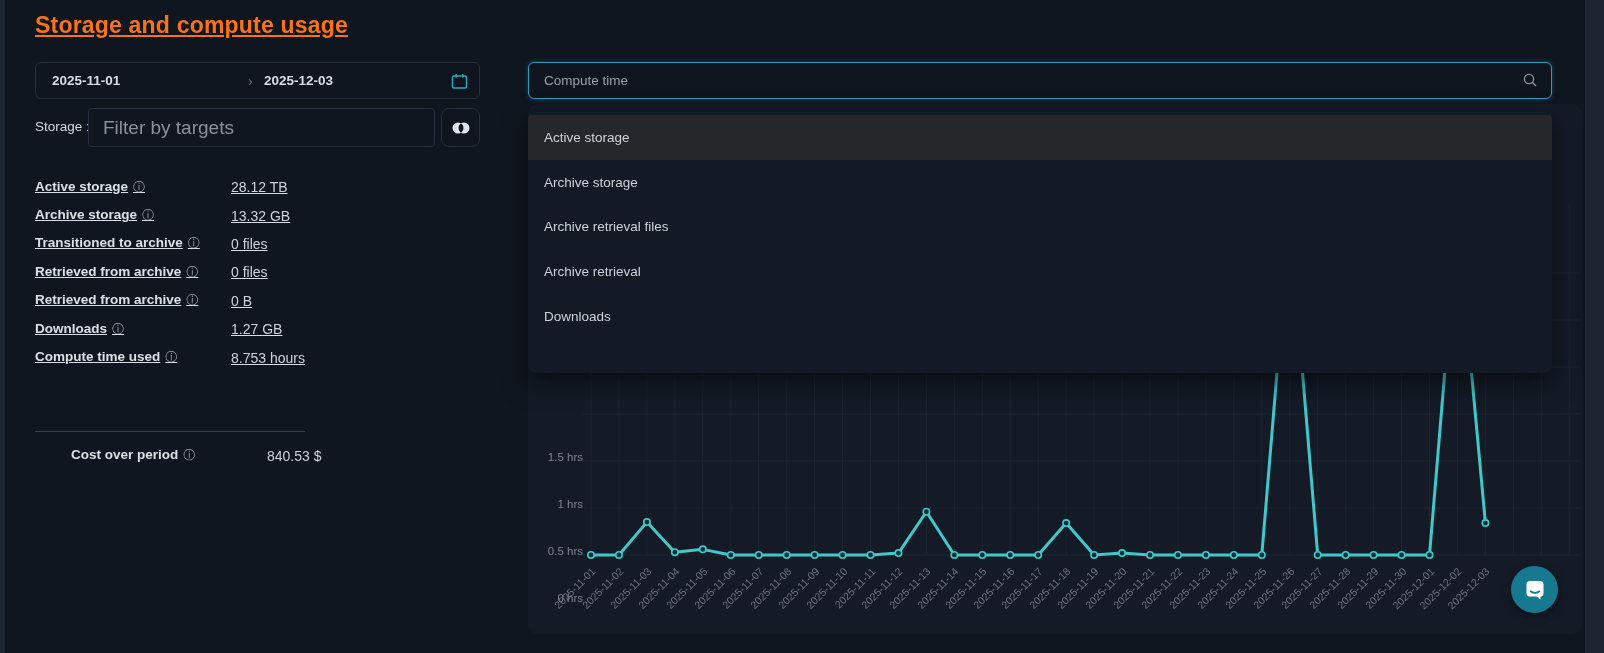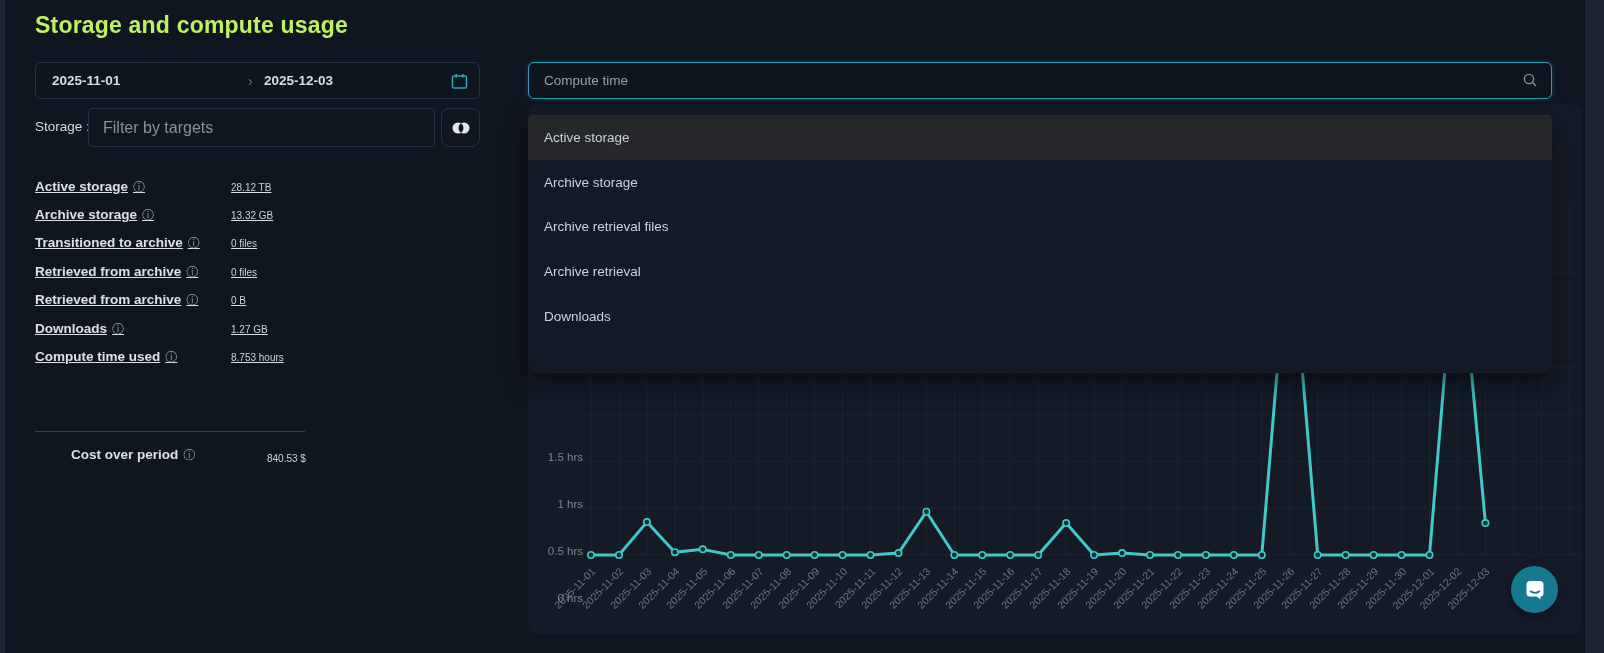--- a/index.html
+++ b/index.html
@@ -5,45 +5,45 @@
   html,body{margin:0;padding:0;background:#0b1118;}
   .screen{
     position:relative;width:1604px;height:653px;overflow:hidden;
     background:#10161f;
     font-family:"Liberation Sans", sans-serif;
     color:#d9dee4;
   }
   .edge-left{position:absolute;left:0;top:0;width:5px;height:653px;background:#28313f;opacity:.55;}
   .edge-right{position:absolute;left:1585px;top:0;width:19px;height:653px;background:#1d2532;}
 
-  .page-title{position:absolute;left:35px;top:12px;font-size:23px;font-weight:600;color:#bef264;letter-spacing:.2px;}
+  .page-title{position:absolute;left:35px;top:12px;font-size:23px;font-weight:600;color:#f97316;letter-spacing:.2px;text-decoration:underline;}
 
   
   .date-range{position:absolute;left:35px;top:62px;width:445px;height:37px;border:1px solid #273040;border-radius:6px;
     background:#0f151e;box-sizing:border-box;display:flex;align-items:center;}
   .date-field{font-size:13.5px;font-weight:600;color:#d8dde3;}
   .date-start{position:absolute;left:16px;}
   .date-sep{position:absolute;left:212px;color:#6b7381;font-size:14px;}
   .date-end{position:absolute;left:228px;}
   .cal-btn{position:absolute;right:10px;top:9px;width:20px;height:20px;background:none;border:none;padding:0;cursor:pointer;}
 
   
   .labels-caption{position:absolute;left:35px;top:119px;font-size:13.5px;color:#d5dae1;}
   .labels-input{position:absolute;left:88px;top:108px;width:347px;height:39px;box-sizing:border-box;
-    background:transparent;border:1px solid #273040;border-radius:4px;color:#d9dee4;font-size:16px;
+    background:transparent;border:1px solid #273040;border-radius:4px;color:#d9dee4;font-size:19px;
     padding:0 14px;outline:none;font-family:inherit;}
   .labels-input::placeholder{color:#8a919c;}
   .overlap-btn{position:absolute;left:441px;top:108px;width:39px;height:39px;box-sizing:border-box;
     background:transparent;border:1px solid #273040;border-radius:8px;display:flex;align-items:center;justify-content:center;cursor:pointer;}
 
   
   .stats-list{position:absolute;left:35px;top:173px;width:420px;}
   .stat-row{display:flex;height:28.4px;align-items:center;text-decoration:underline;}
   .stat-label{width:196px;font-size:13.5px;font-weight:700;color:#dbe0e6;white-space:nowrap;}
-  .stat-value{font-size:10px;color:#ccd2da;}
+  .stat-value{font-size:14px;color:#ccd2da;}
   .info-icon{font-weight:400;color:#9aa1ab;font-size:12px;margin-left:5px;}
   .stats-divider{position:absolute;left:35px;top:431px;width:270px;height:1px;background:#394250;}
   .cost-row{position:absolute;left:35px;top:446px;width:420px;display:flex;height:18px;align-items:flex-end;margin-left:36px;}
 
   
   .metric-input{position:absolute;left:528px;top:62px;width:1024px;height:37px;box-sizing:border-box;
     background:#0f151e;border:1px solid #2b9cb5;border-radius:6px;box-shadow:0 0 5px rgba(43,160,185,.35);
     color:#d9dee4;font-size:13.5px;padding:0 36px 0 15px;outline:none;font-family:inherit;}
   .metric-input::placeholder{color:#98a0ab;}
   .search-icon{position:absolute;left:1522px;top:72px;pointer-events:none;}

